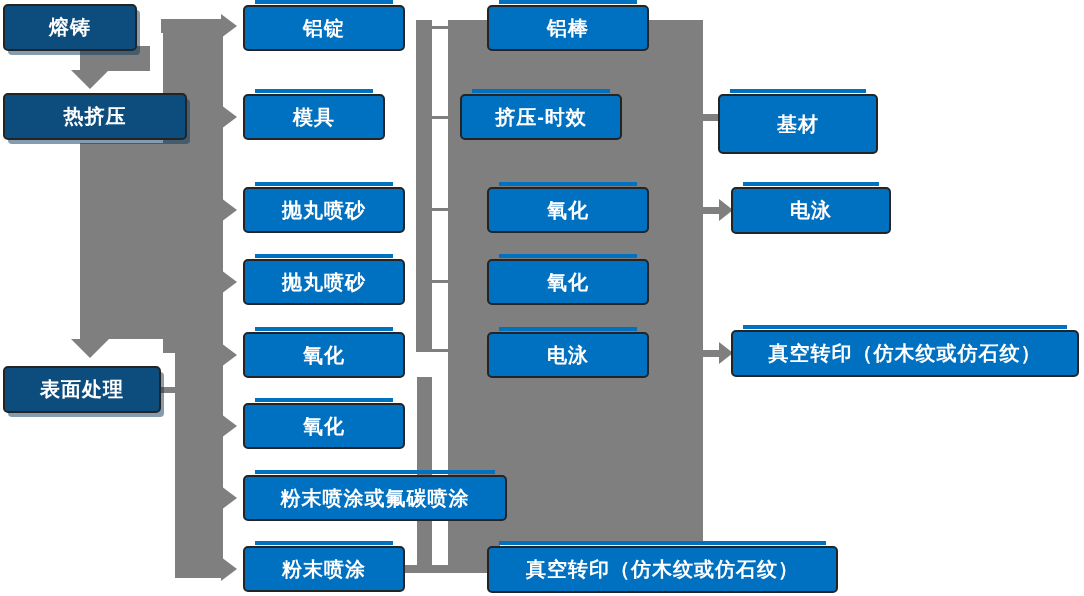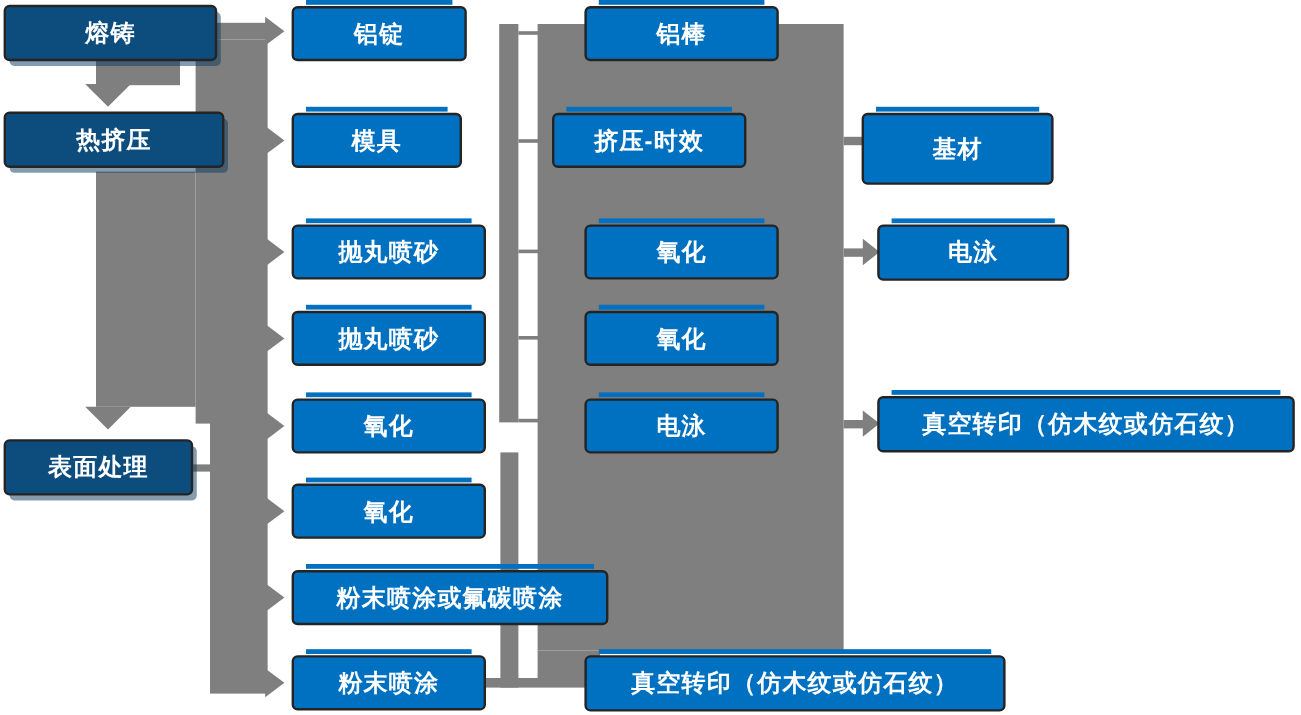--- a/index.html
+++ b/index.html
@@ -28,24 +28,24 @@
   .light::before{
     content:"";position:absolute;
     left:10px;right:10px;top:-7px;height:4px;
     background:var(--node-blue,#0070c0);
   }
   .dark{
     background:var(--node-dark-blue,#0d4d7e);
     box-shadow:4px 5px 0 -1px rgba(12,58,94,.5);
   }
   
-  .n0{left:3px;top:4px;width:178px;height:47px}
+  .n0{left:3px;top:4px;width:134px;height:47px}
   .n1{left:3px;top:93px;width:184px;height:47px}
   .n2{left:3px;top:366px;width:158px;height:47px}
-  .n3{left:243px;top:5px;width:146px;height:46px}
+  .n3{left:243px;top:5px;width:162px;height:46px}
   .n4{left:243px;top:94px;width:142px;height:46px}
   .n5{left:243px;top:187px;width:162px;height:46px}
   .n6{left:243px;top:259px;width:162px;height:46px}
   .n7{left:243px;top:332px;width:162px;height:46px}
   .n8{left:243px;top:403px;width:162px;height:46px}
   .n9{left:243px;top:475px;width:264px;height:46px}
   .n10{left:243px;top:546px;width:162px;height:46px}
   .n11{left:487px;top:5px;width:162px;height:46px}
   .n12{left:460px;top:94px;width:162px;height:46px}
   .n13{left:487px;top:187px;width:162px;height:46px}

